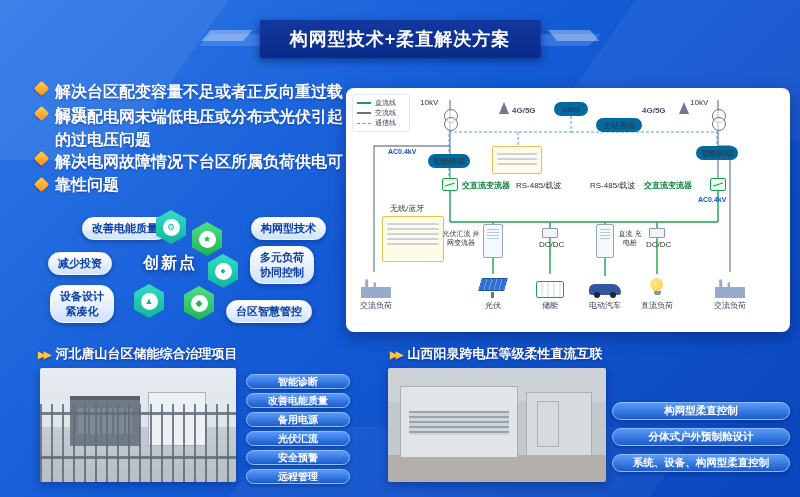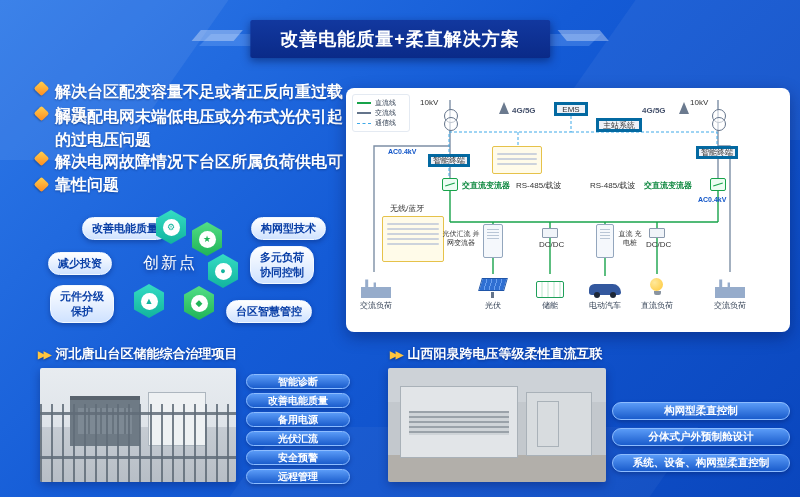--- a/index.html
+++ b/index.html
@@ -31,34 +31,34 @@
   .inno-pill{position:absolute;padding:3px 9px;font-size:11px;font-weight:bold;text-align:center;
     color:#0a3fa6;background:linear-gradient(180deg,#ffffff,#cfe2ff);border:1px solid #f2f8ff;
     border-radius:13px;box-shadow:0 2px 5px rgba(0,20,80,.35);line-height:1.35}
   .hex{position:absolute;width:30px;height:34px;display:flex;align-items:center;justify-content:center;
     clip-path:polygon(50% 0,100% 25%,100% 75%,50% 100%,0 75%,0 25%)}
   .hex .dot{width:17px;height:17px;border-radius:50%;background:#fff;display:flex;align-items:center;
     justify-content:center;font-size:9px;line-height:1}
   .hex.teal{background:linear-gradient(180deg,#35dcc4,#12b49d)} .hex.teal .dot{color:#12b49d}
   .hex.green{background:linear-gradient(180deg,#52de86,#1fb457)} .hex.green .dot{color:#1fb457}
   .center-label{position:absolute;left:128px;top:253px;width:84px;text-align:center;color:#fff;
-    font-size:16px;font-weight:normal;letter-spacing:2px;text-shadow:0 2px 4px rgba(0,20,80,.55)}
+    font-size:16px;font-weight:bold;letter-spacing:2px;text-shadow:0 2px 4px rgba(0,20,80,.55)}
 
   .panel{position:absolute;left:346px;top:88px;width:444px;height:244px;background:#fff;
     border-radius:8px;box-shadow:0 5px 16px rgba(0,15,70,.4)}
   .panel svg{position:absolute;left:0;top:0}
   .ac{stroke:#7d8fa5;stroke-width:1.4;fill:none}
   .dc{stroke:#17a34a;stroke-width:1.4;fill:none}
   .comm{stroke:#3fa9e8;stroke-width:1;stroke-dasharray:3 2;fill:none}
   .ant{fill:#6b7a8f}
   .dlabel{position:absolute;font-size:8px;color:#333;white-space:nowrap}
   .dlabel.blue{color:#1256c8;font-size:7px;font-weight:bold}
   .dlabel.green{color:#128a43;font-weight:bold}
   .dlabel.wrap{white-space:normal;text-align:center;line-height:1.25;font-size:7px}
-  .gbox{position:absolute;background:#eef2f8;border:3px solid #0369a1;border-radius:0;font-size:8px;
+  .gbox{position:absolute;background:#eef2f8;border:7px solid #0369a1;border-radius:7px;font-size:8px;
     color:#333;display:flex;align-items:center;justify-content:center;white-space:nowrap}
   .note{position:absolute;background:#fffbe9;border:1px solid #e6c24a;border-radius:2px;padding:3px}
   .tline{height:2px;background:#cdd3dc;border-radius:1px;margin:3px 1px}
   .xfmr{position:absolute;width:14px;height:22px}
   .xfmr::before,.xfmr::after{content:"";position:absolute;left:1px;width:12px;height:12px;
     border:1.5px solid #64748b;border-radius:50%;background:rgba(255,255,255,.6)}
   .xfmr::before{top:0}.xfmr::after{top:8px}
   .conv-icon{position:absolute;width:16px;height:13px;background:#ecfdf3;border:1px solid #17a34a;border-radius:2px}
   .conv-icon::before{content:"";position:absolute;left:2px;top:5px;right:2px;height:1px;background:#17a34a;transform:rotate(-18deg)}
   .cabinet{position:absolute;background:#f5f8fc;border:1px solid #93a6bd;border-radius:2px}
@@ -121,21 +121,21 @@
 </style>
 </head>
 <body>
 
 <div class="stage">
   <div class="streak s1"></div>
   <div class="streak s2"></div>
   <div class="streak s3"></div>
 
   <div class="title-band"></div>
-  <div class="title-banner">改善电能质量+柔直解决方案</div>
+  <div class="title-banner">构网型技术+柔直解决方案</div>
 
   <div class="problem" style="top:80px">
     <span class="p-icon"></span>
     <span class="p-text">解决台区配变容量不足或者正反向重过载问题</span>
   </div>
   <div class="problem" style="top:105px">
     <span class="p-icon"></span>
     <span class="p-text">解决配电网末端低电压或分布式光伏引起的过电压问题</span>
   </div>
   <div class="problem" style="top:150px">
@@ -143,21 +143,21 @@
     <span class="p-text">解决电网故障情况下台区所属负荷供电可靠性问题</span>
   </div>
   <div class="problem" style="top:176px">
     <span class="p-icon"></span>
   </div>
 
   <div class="inno-pill" style="left:82px;top:217px">改善电能质量</div>
   <div class="inno-pill" style="left:251px;top:217px">构网型技术</div>
   <div class="inno-pill" style="left:48px;top:252px">减少投资</div>
   <div class="inno-pill" style="left:250px;top:246px;width:64px;padding:3px 8px">多元负荷协同控制</div>
-  <div class="inno-pill" style="left:50px;top:285px;width:64px;padding:3px 8px">元件分级保护</div>
+  <div class="inno-pill" style="left:50px;top:285px;width:64px;padding:3px 8px">设备设计紧凑化</div>
   <div class="inno-pill" style="left:226px;top:300px">台区智慧管控</div>
 
   <div class="hex teal" style="left:156px;top:210px">
       <span class="dot">⚙</span>
     </div>
   <div class="hex green" style="left:192px;top:222px">
       <span class="dot">★</span>
     </div>
   <div class="hex teal" style="left:208px;top:254px">
       <span class="dot">●</span>

